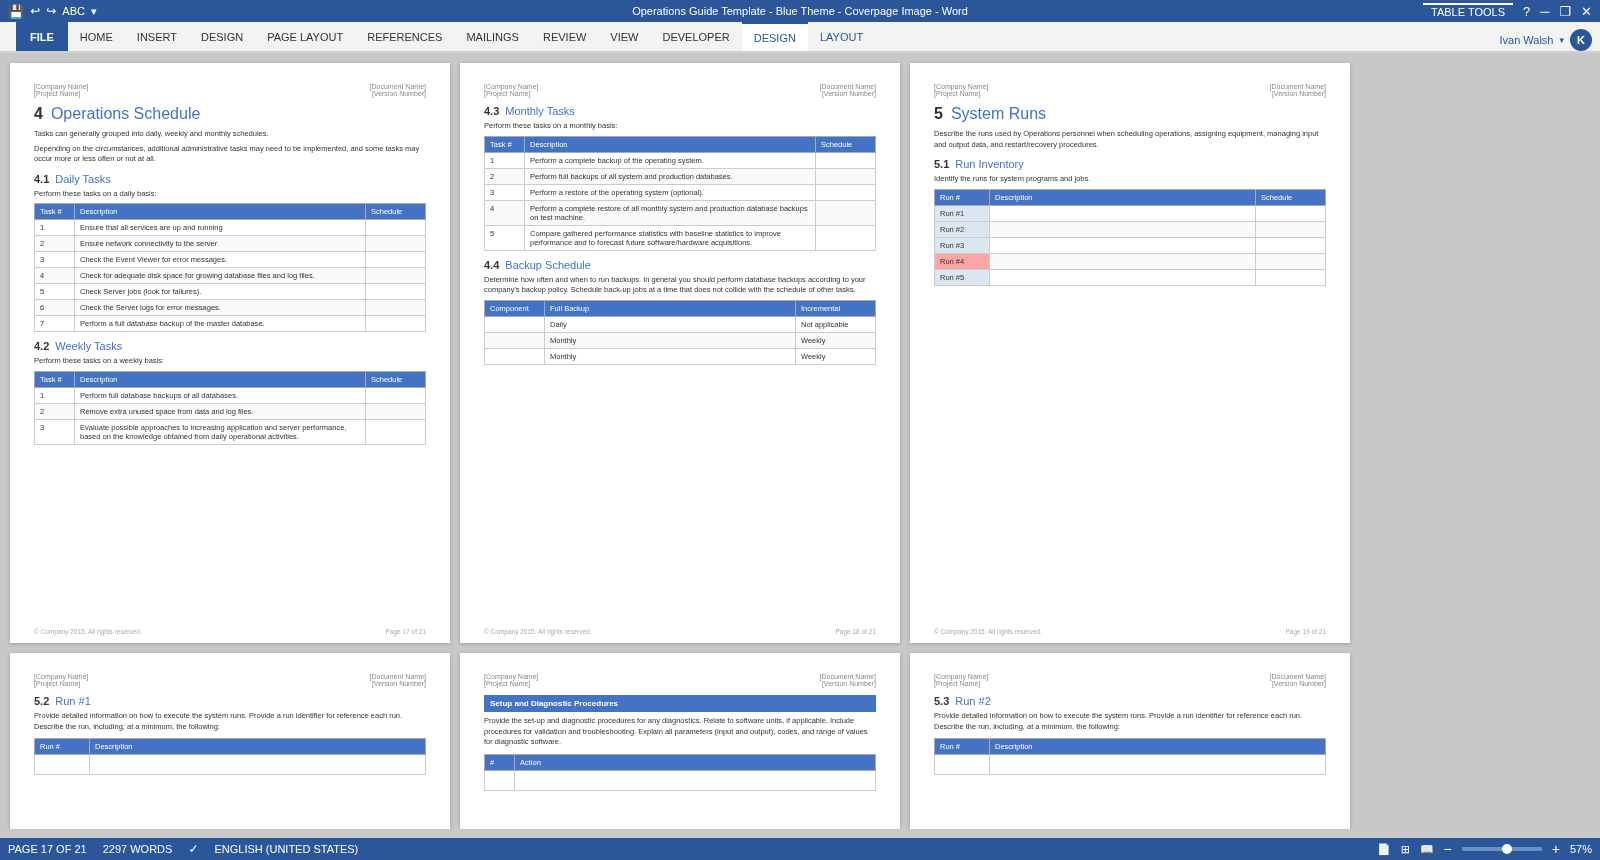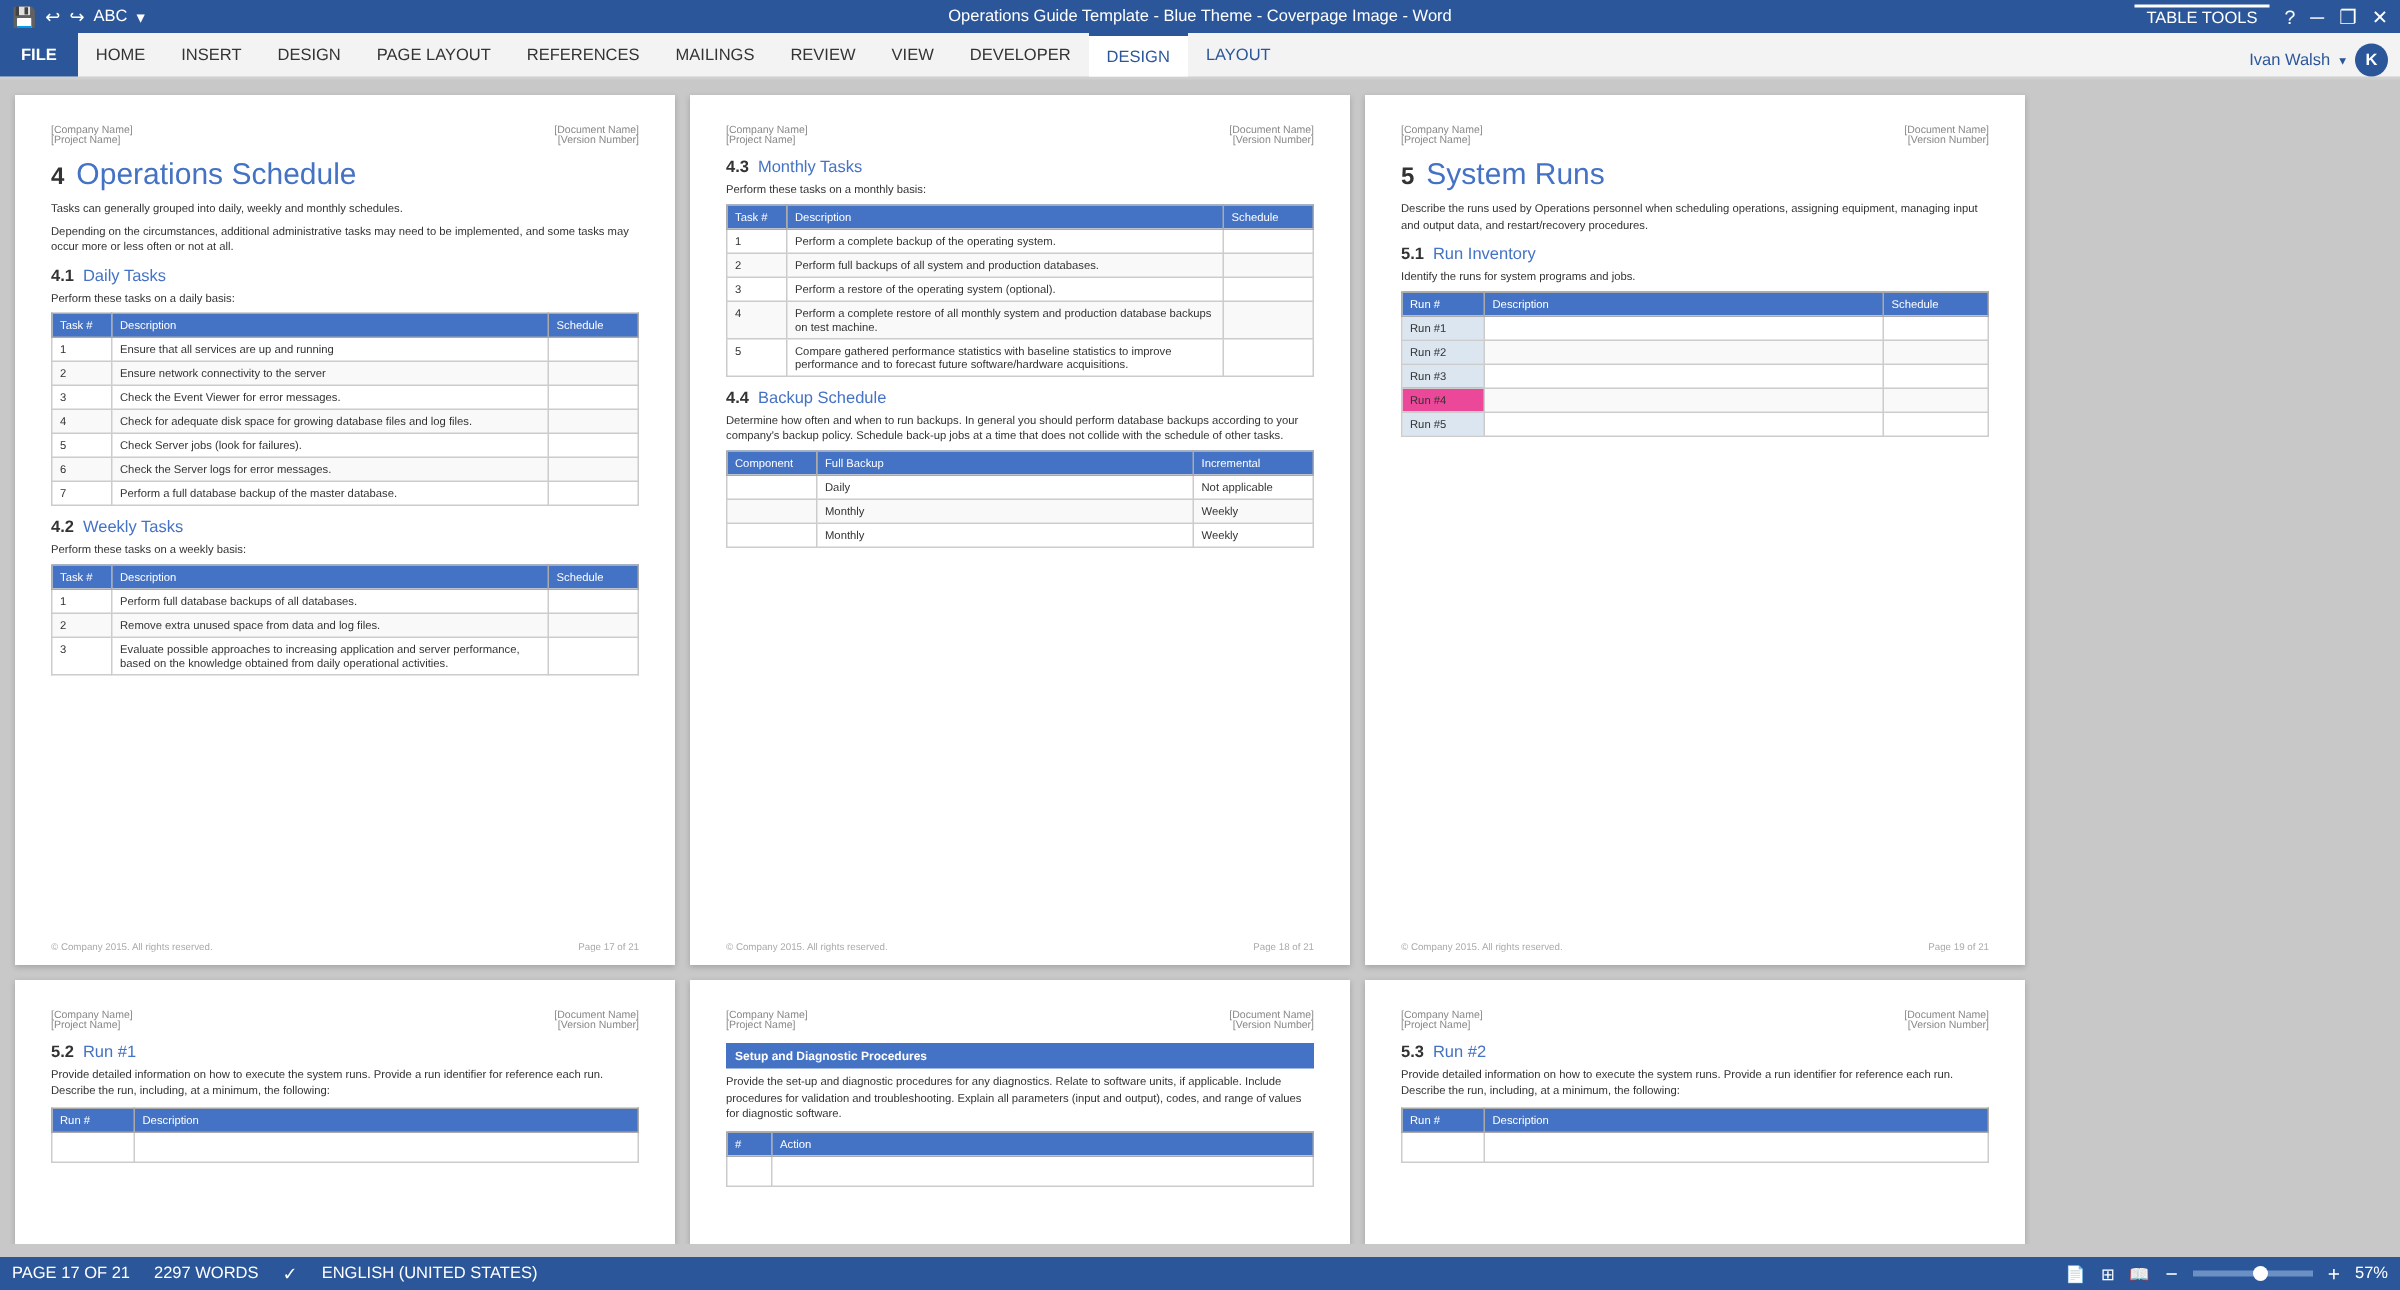--- a/index.html
+++ b/index.html
@@ -22,20 +22,21 @@
     #ribbon {
       background: white;
       border-bottom: 1px solid #d0d0d0;
     }
     #ribbon-tabs {
       display: flex;
       background: #f3f3f3;
       border-bottom: 1px solid #d0d0d0;
       height: 28px;
       align-items: flex-end;
+      padding-left: 16px;
     }
     .ribbon-tab {
       padding: 4px 12px;
       font-size: 11px;
       cursor: pointer;
       color: #333;
       height: 100%;
       display: flex;
       align-items: center;
       border: none;
@@ -111,21 +112,21 @@
     }
     .page-header-left, .page-header-right { display: flex; flex-direction: column; }
     .page-header-right { text-align: right; }
 
     .section-number {
       font-size: 16px;
       font-weight: bold;
       color: #333;
     }
     .section-title {
-      font-size: 20px;
+      font-size: 16px;
       font-weight: normal;
       color: #4472c4;
       margin-left: 8px;
     }
     .section-heading {
       display: flex;
       align-items: baseline;
       margin-bottom: 6px;
     }
 
@@ -532,21 +533,21 @@
               <td style="background:#dce6f1;">Run #2</td>
               <td></td>
               <td></td>
             </tr>
           <tr>
               <td style="background:#dce6f1;margin-top:35px;">Run #3</td>
               <td></td>
               <td></td>
             </tr>
           <tr>
-              <td style="background:#ec4899;">Run #4</td>
+              <td style="background:#fca5a5;">Run #4</td>
               <td></td>
               <td></td>
             </tr>
           <tr>
               <td style="background:#dce6f1;">Run #5</td>
               <td></td>
               <td></td>
             </tr>
         </tbody>
       </table>

